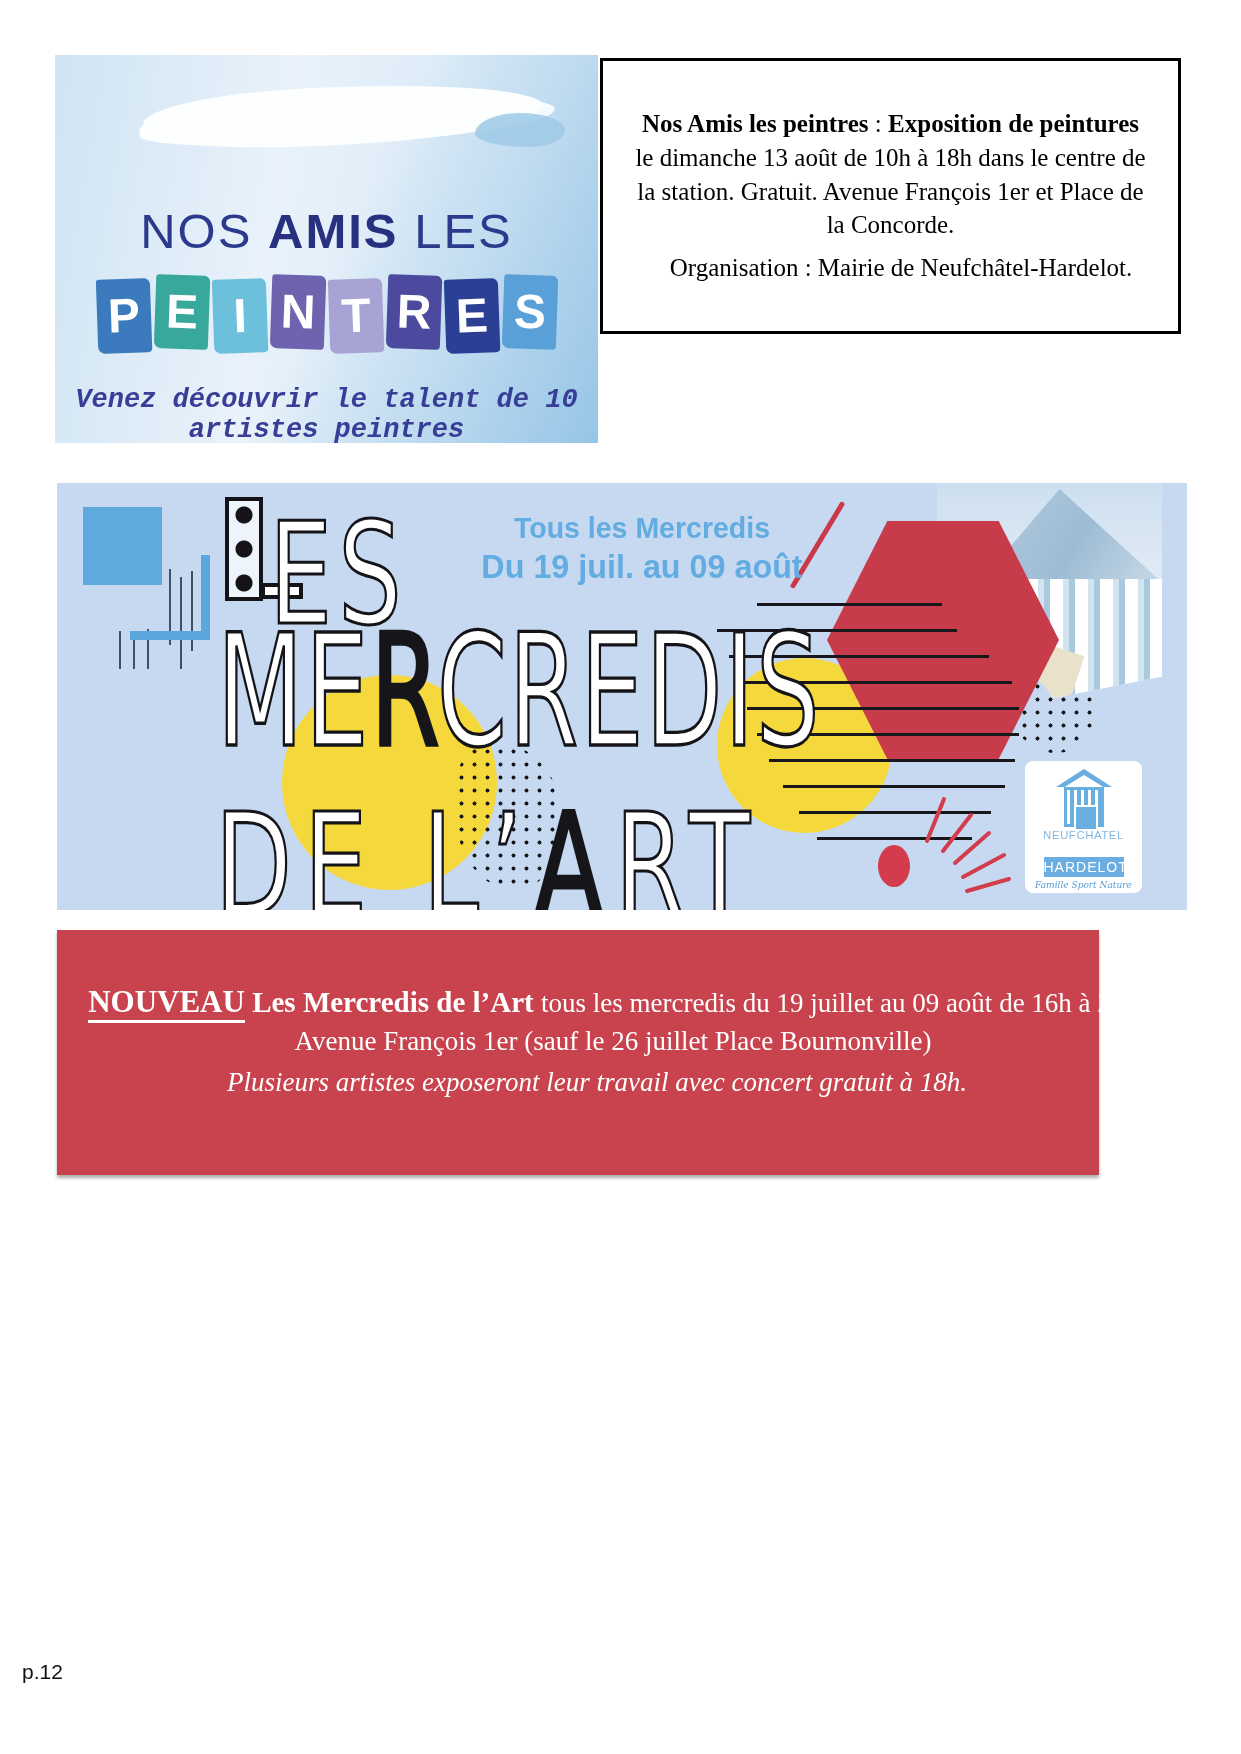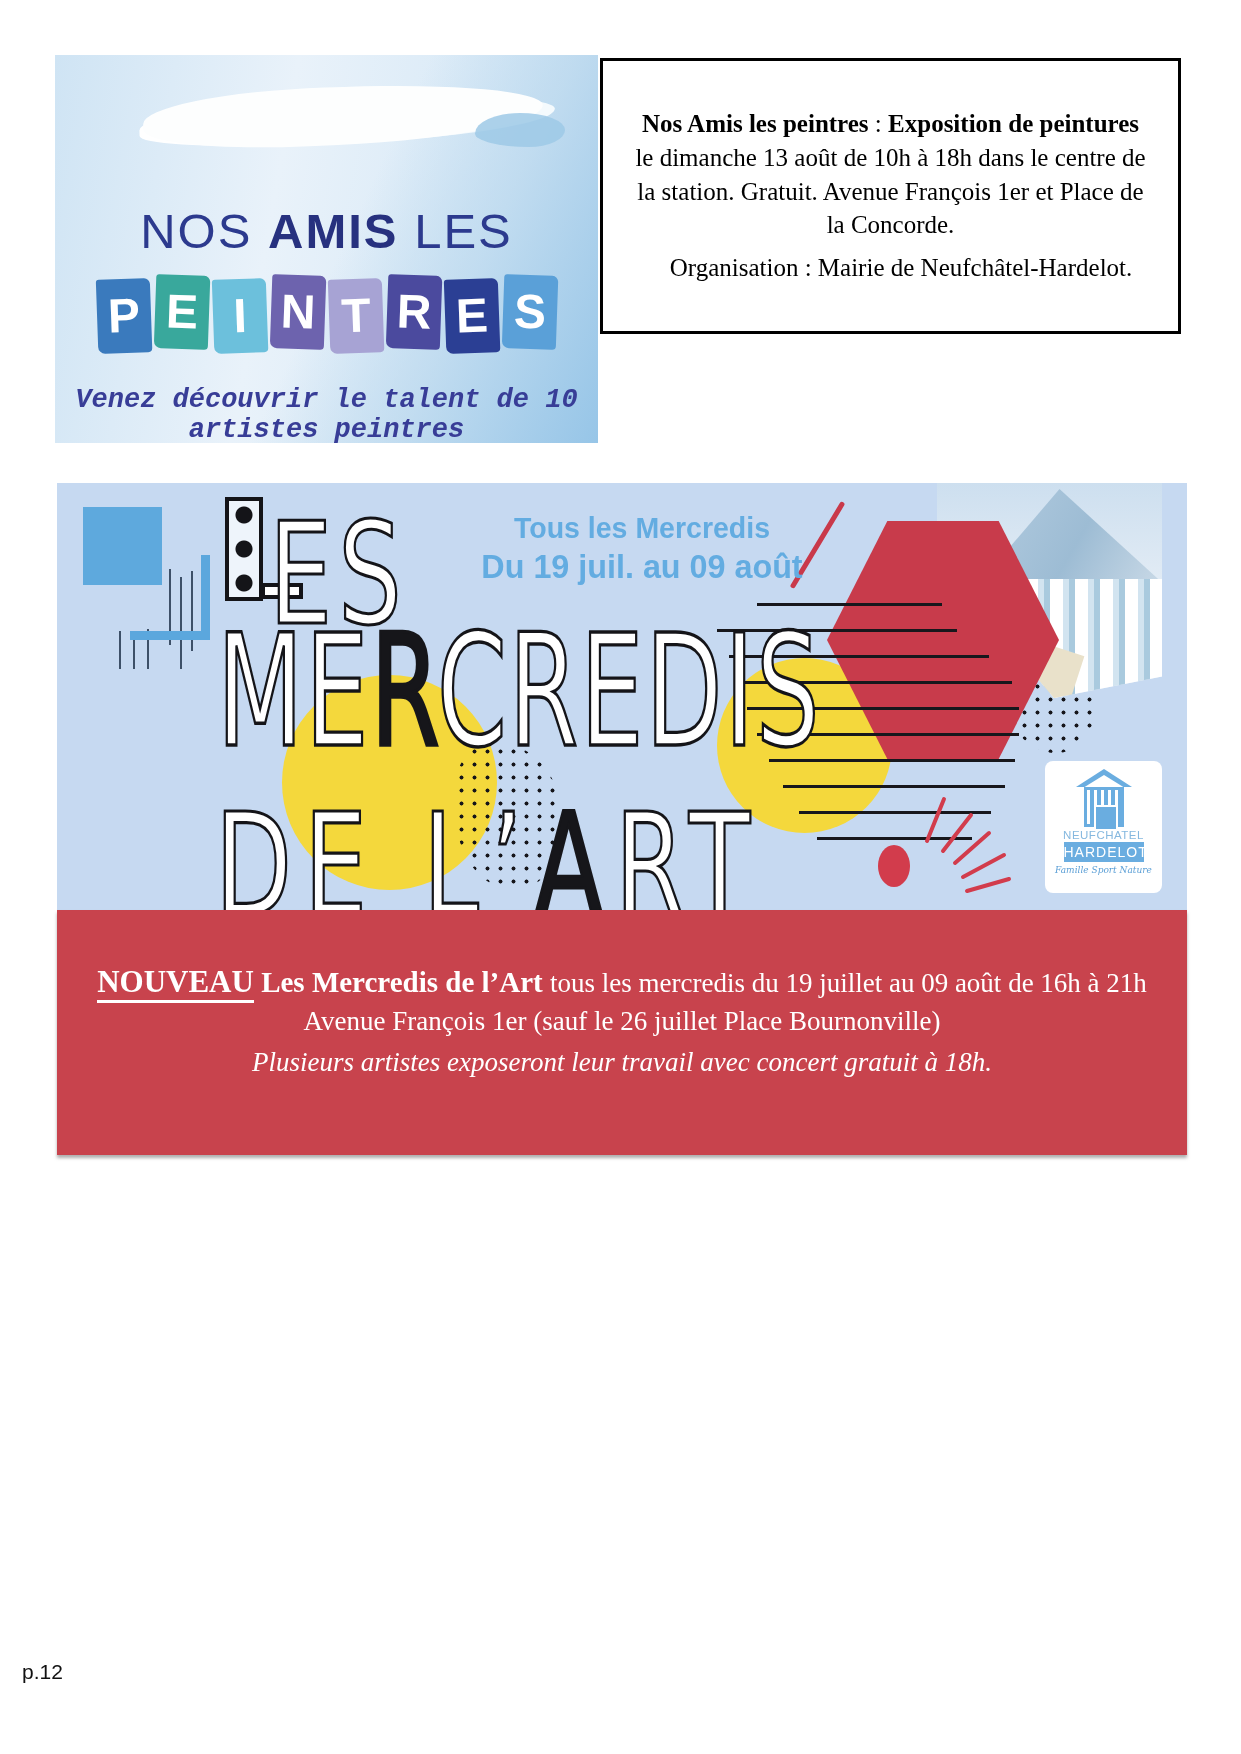--- a/index.html
+++ b/index.html
@@ -92,39 +92,39 @@
     font-family:"Liberation Sans",sans-serif;font-weight:700;color:#63ace1;
     transform:scaleX(.95);transform-origin:center top;}
   #schedule .s1{font-size:30px;line-height:1.15;}
   #schedule .s2{font-size:34px;line-height:1.2;}
 
   
   #excl-dot{position:absolute;left:821px;top:362px;width:32px;height:42px;border-radius:50%;background:#d23c4c;}
   #excl-rays{position:absolute;left:852px;top:298px;}
 
   
-  #logo-box{position:absolute;left:988px;top:278px;width:117px;height:132px;background:#ffffff;
+  #logo-box{position:absolute;left:968px;top:278px;width:117px;height:132px;background:#ffffff;
     border-radius:8px;text-align:center;font-family:"Liberation Sans",sans-serif;}
   #hut-icon{position:relative;width:44px;height:56px;margin:10px auto 2px auto;}
   #hut-icon .roof{position:absolute;left:-6px;top:-2px;width:0;height:0;
     border-left:28px solid transparent;border-right:28px solid transparent;border-bottom:18px solid #6aade0;}
   #hut-icon .roof-in{position:absolute;left:1px;top:4px;width:0;height:0;
     border-left:21px solid transparent;border-right:21px solid transparent;border-bottom:13px solid #ffffff;}
   #hut-icon .body{position:absolute;left:2px;top:16px;width:40px;height:40px;box-sizing:border-box;
     border:3px solid #6aade0;
     background:repeating-linear-gradient(90deg,#ffffff 0 3px,#6aade0 3px 7px);}
   #hut-icon .door{position:absolute;left:12px;top:34px;width:20px;height:22px;background:#6aade0;border:2px solid #fff;}
   #logo-name1{font-size:11.5px;color:#85b8df;letter-spacing:.5px;margin-top:2px;}
-  #logo-name2{width:80px;margin:1px auto 0 auto;background:#6aade0;color:#ffffff;
+  #logo-name2{width:80px;margin:16px auto 0 auto;background:#6aade0;color:#ffffff;
     font-size:14px;letter-spacing:1px;padding:2px 0;}
   #logo-tagline{margin-top:3px;font-family:"DejaVu Serif",serif;font-style:italic;
     font-size:9px;color:#5b9fd6;}
 
   
-  #red-band{position:absolute;left:57px;top:910px;width:1130px;height:245px;background:#c8434d;
+  #red-band{position:absolute;left:57px;top:930px;width:1042px;height:245px;background:#c8434d;
     color:#ffffff;text-align:center;box-shadow:0 3px 3px rgba(110,110,110,.55);}
   #red-band .p1{margin:50px auto 0 auto;width:1112px;font-size:27px;line-height:1.4;}
   #red-band .nouveau{font-size:31px;font-weight:700;border-bottom:3px solid #fff;padding-bottom:1px;}
   #red-band .event{font-size:29px;font-weight:700;}
   #red-band .p2{margin:6px auto 0 auto;width:1080px;font-size:27px;font-style:italic;}
   #red-band .p3{margin:16px auto 0 auto;width:1080px;font-size:27px;}
   #red-band .it{font-style:italic;}
 
   
   #page-num{position:absolute;left:22px;top:1660px;font-family:"Liberation Sans",sans-serif;

